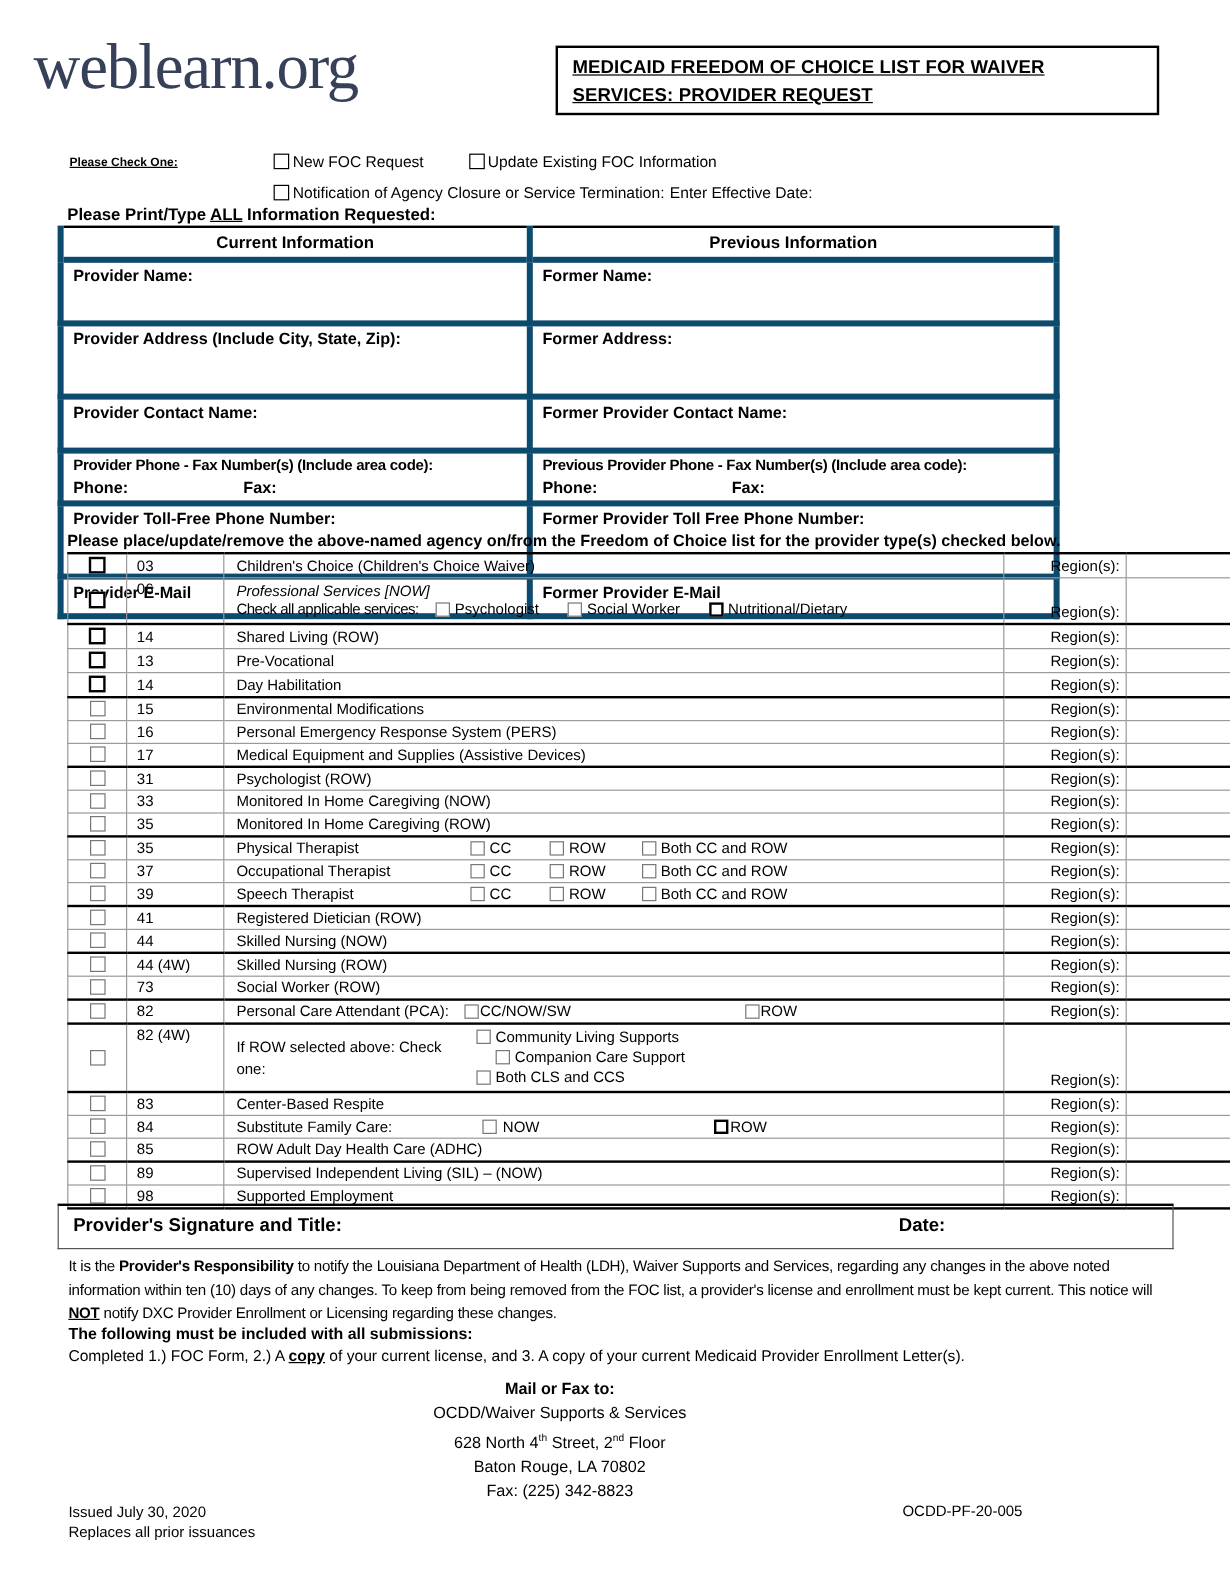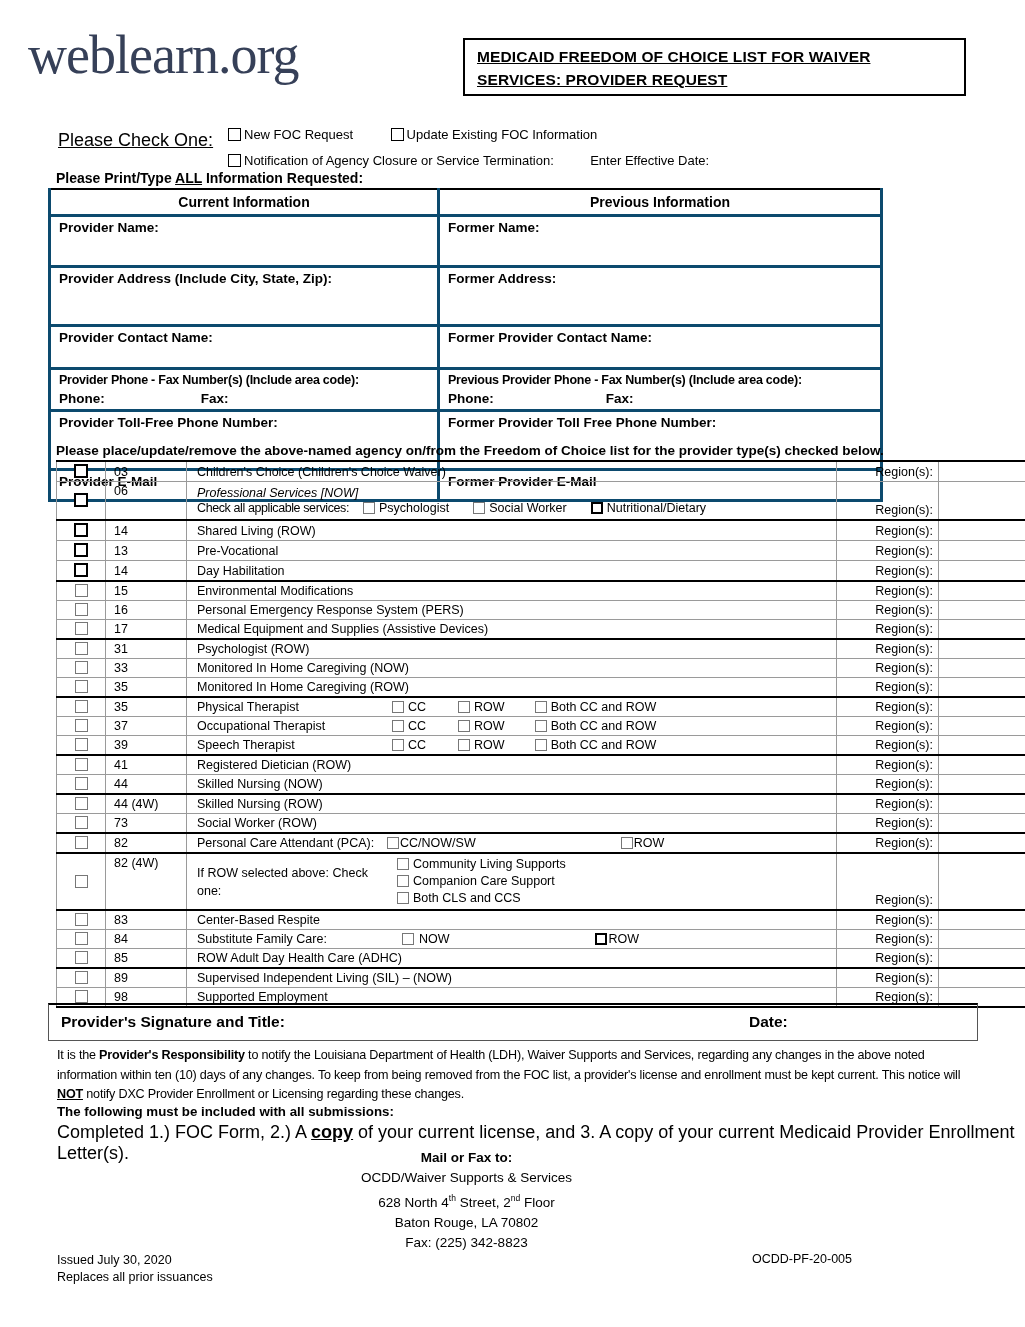--- a/index.html
+++ b/index.html
@@ -34,34 +34,34 @@
      font-family:"Liberation Serif",serif;color:#26304a;
      letter-spacing:-1px;opacity:.92;white-space:nowrap;pointer-events:none;}
 
   .title-box{position:absolute;left:463px;top:38px;width:503px;height:58px;
      border:2px solid #000;box-sizing:border-box;padding:5px 10px 0 12px;}
   .title-line{font-size:15.5px;font-weight:bold;text-decoration:underline;
      line-height:23px;letter-spacing:.1px;}
 
   
   .checkone{position:absolute;left:58px;top:127px;width:900px;}
-  .co-label{position:absolute;left:0;top:3px;font-size:18px;font-weight:normal;
+  .co-label{position:absolute;left:0;top:3px;font-size:10px;font-weight:bold;
      text-decoration:underline;}
   .co-r1{position:absolute;left:170px;top:0px;}
   .co-r2{position:absolute;left:170px;top:26px;}
   .co-item{display:inline-block;font-size:13px;vertical-align:top;}
   .cb{display:inline-block;width:13px;height:13px;border:1px solid #000;
      box-sizing:border-box;vertical-align:-2px;background:#fff;margin-right:3px;}
 
   
   .printtype{position:absolute;left:56px;top:170px;font-size:14px;font-weight:bold;}
   .printtype u{text-decoration:underline;}
   .infotable{position:absolute;left:48px;top:188px;width:835px;
      border-collapse:collapse;font-size:13.5px;}
-  .infotable td{border:3px solid #0c4a6e;padding:3px 8px;vertical-align:top;
+  .infotable td{border:5px solid #0c4a6e;padding:3px 8px;vertical-align:top;
      font-weight:bold;font-size:13.5px;}
   .infotable tr.hdr td{text-align:center;border-top:2px solid #000;
      border-bottom:1px solid #6b6b6b;font-size:14px;padding:4px 0;}
   .infotable .colL{width:370px;}
   .infotable td.tall{height:34px;}
   .infotable td.tall2{height:42px;}
   .infotable td.tall3{height:50px;}
   .phonerow{font-weight:bold;font-size:12.5px;letter-spacing:-.25px;}
   .pf{display:inline-block;}
   .pf .fax{margin-left:96px;}
@@ -92,21 +92,21 @@
      border:1px solid #555;border-top:2px solid #000;box-sizing:border-box;}
   .sig-label{position:absolute;left:12px;top:8px;font-size:15.5px;font-weight:bold;}
   .sig-date{position:absolute;left:700px;top:8px;font-size:15.5px;font-weight:bold;}
 
   
   .para{position:absolute;left:57px;top:1046px;width:905px;font-size:12.6px;
      line-height:19.5px;letter-spacing:-.2px;text-align:left;}
   .para b{font-weight:bold;}
   .para u{text-decoration:underline;font-weight:bold;}
   .must{position:absolute;left:57px;top:1104px;font-size:13.3px;font-weight:bold;}
-  .completed{position:absolute;left:57px;top:1122px;font-size:18px;}
+  .completed{position:absolute;left:57px;top:1122px;font-size:13px;}
   .completed u{text-decoration:underline;font-weight:bold;}
 
   
   .mail{position:absolute;left:0;top:1148px;width:933px;text-align:center;
      font-size:13.5px;line-height:20px;}
   .mail .hd{font-weight:bold;}
   sup{font-size:8.5px;vertical-align:super;}
 
   
   .foot-l{position:absolute;left:57px;top:1252px;font-size:12.5px;line-height:17px;}
@@ -134,21 +134,21 @@
         <span class="cb"></span><span>New FOC Request</span>
       </span>
       <span class="co-item" style="margin-left:33px;">
         <span class="cb"></span><span>Update Existing FOC Information</span>
       </span>
     </div>
     <div class="co-r2">
       <span class="co-item">
         <span class="cb"></span><span>Notification of Agency Closure or Service Termination:</span>
       </span>
-      <span class="co-item" style="margin-left:32px;">
+      <span class="co-item" style="">
         <span>Enter Effective Date:</span>
       </span>
     </div>
   </div>
 
   <div class="printtype">Please Print/Type <u>ALL</u> Information Requested:</div>
 
   <table class="infotable">
     <tbody>
         <tr class="hdr">
@@ -333,21 +333,21 @@
           <td class="fill">&nbsp;</td>
         </tr>
         <tr class="rowh thick">
           <td class="chk"><span class="cbs" style="width: 13px; height: 13px;"></span></td>
           <td class="code" style="vertical-align: top;">82 (4W)</td>
           <td class="desc">
             <div style="display: flex; align-items: center;">
               <div style="flex: 0 0 200px; line-height: 18px;">If ROW selected above: Check<br>one:</div>
               <div style="line-height: 17px;">
                 <div><span class="opt" style="margin-left: 0px;"><span class="cbs"></span><span style="margin-left: 4px;">Community Living Supports</span></span></div>
-                <div><span class="opt" style="margin-left: 0px;"><span class="cbs"></span><span style="margin-left: 4px;">Companion Care Support</span></span></div>
+                <div><span class="opt" style="margin-left: 16px;"><span class="cbs"></span><span style="margin-left: 4px;">Companion Care Support</span></span></div>
                 <div><span class="opt" style="margin-left: 0px;"><span class="cbs"></span><span style="margin-left: 4px; margin-top: 40px;">Both CLS and CCS</span></span></div>
               </div>
             </div>
           </td>
           <td class="reg">Region(s):</td>
           <td class="fill">&nbsp;</td>
         </tr>
         <tr class="rowh thick">
           <td class="chk"><span class="cbs" style="width: 13px; height: 13px;"></span></td>
           <td class="code">83</td>

